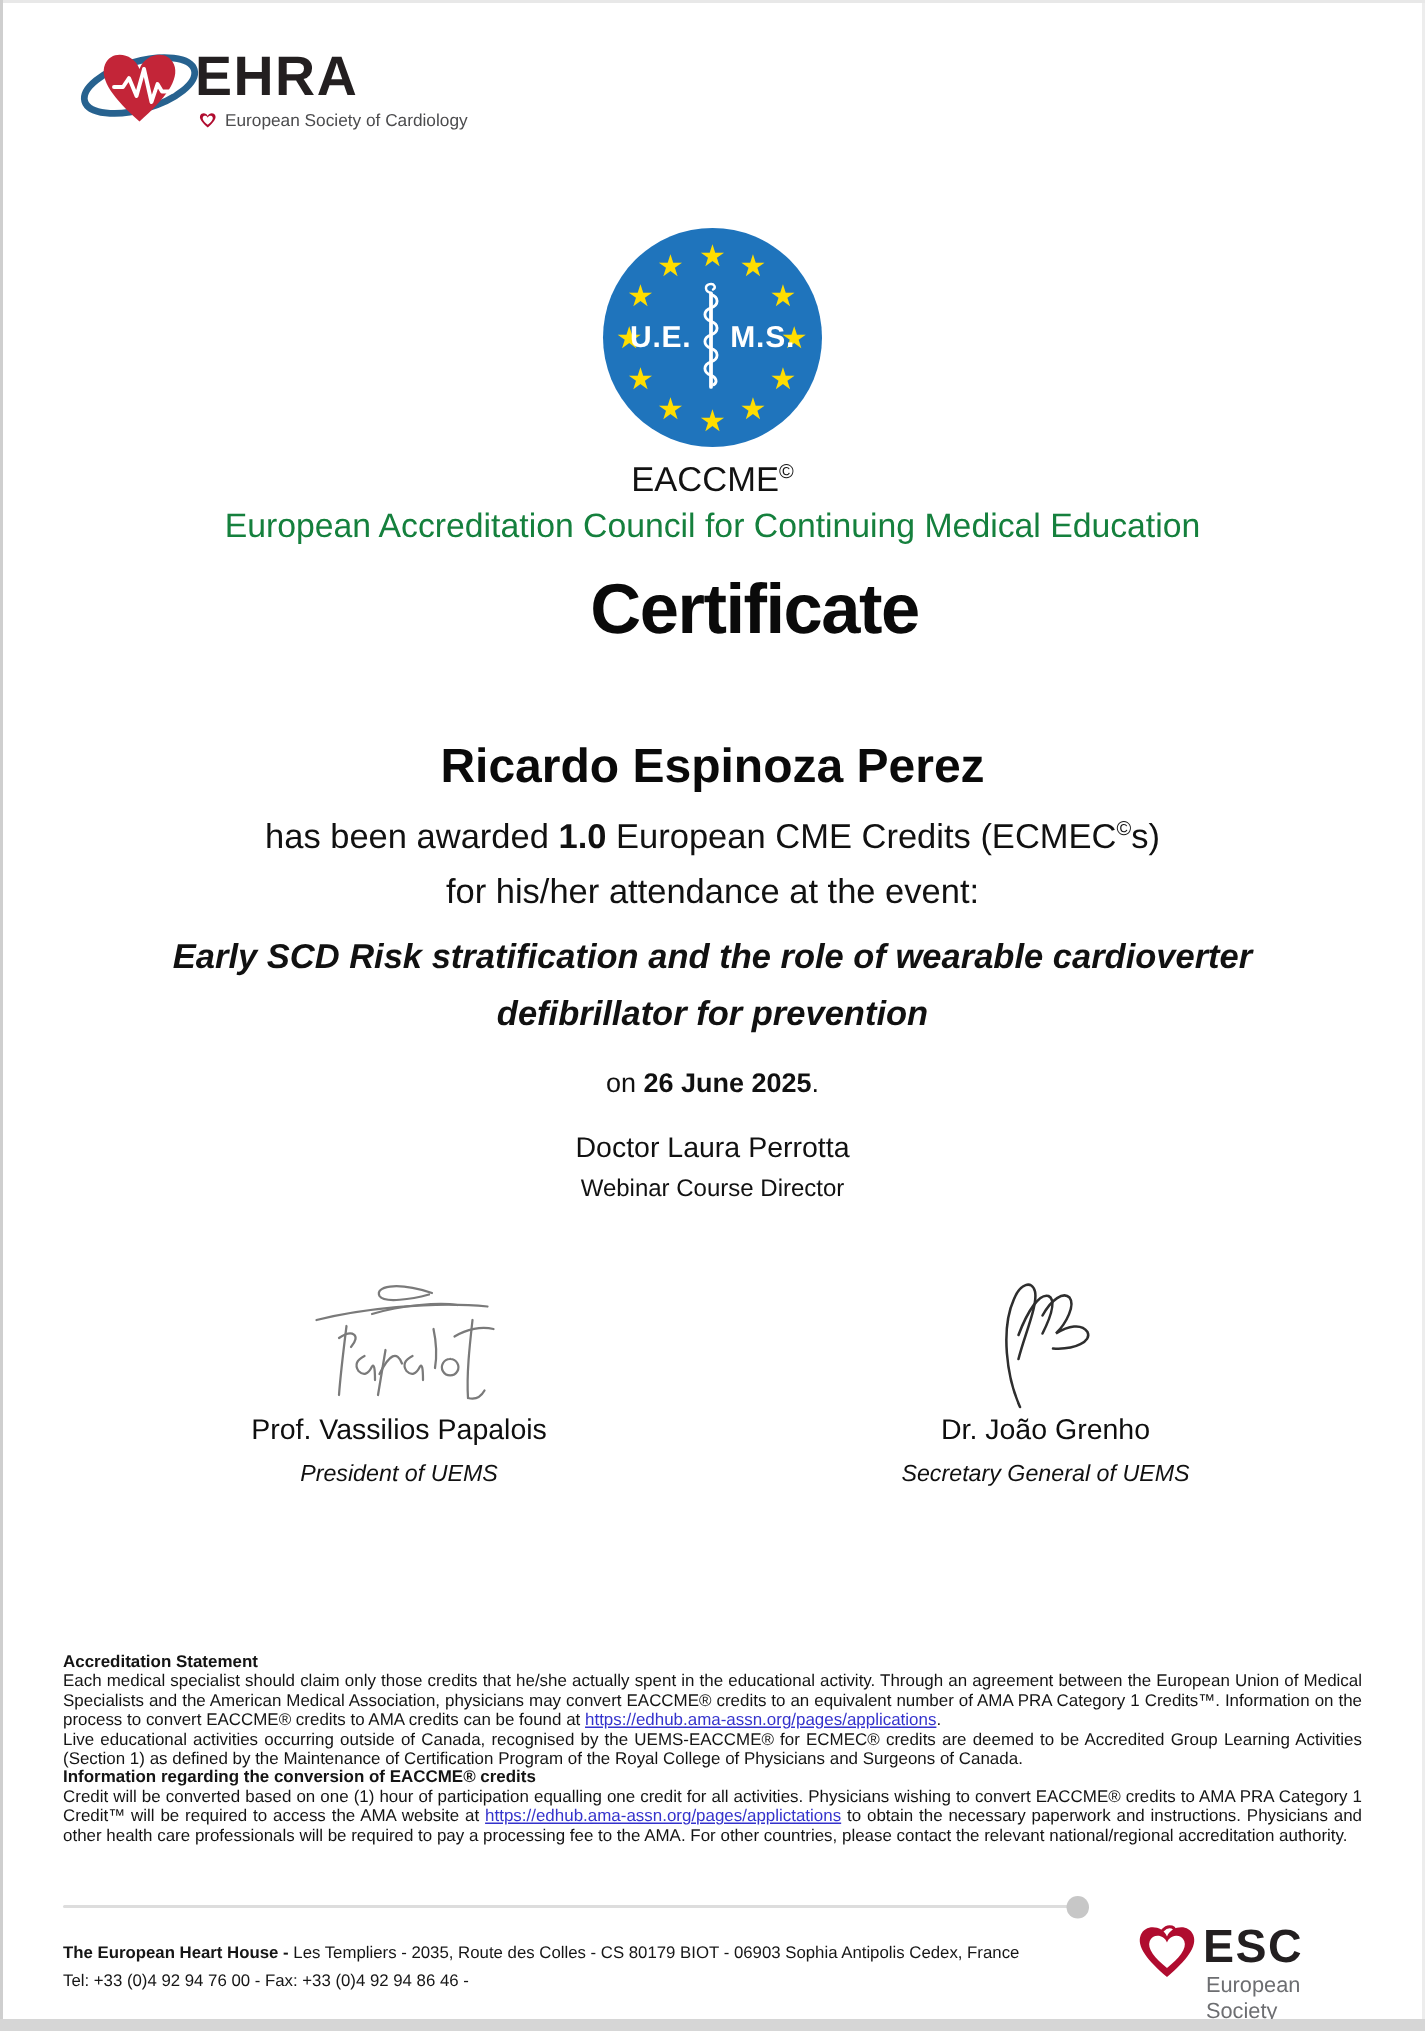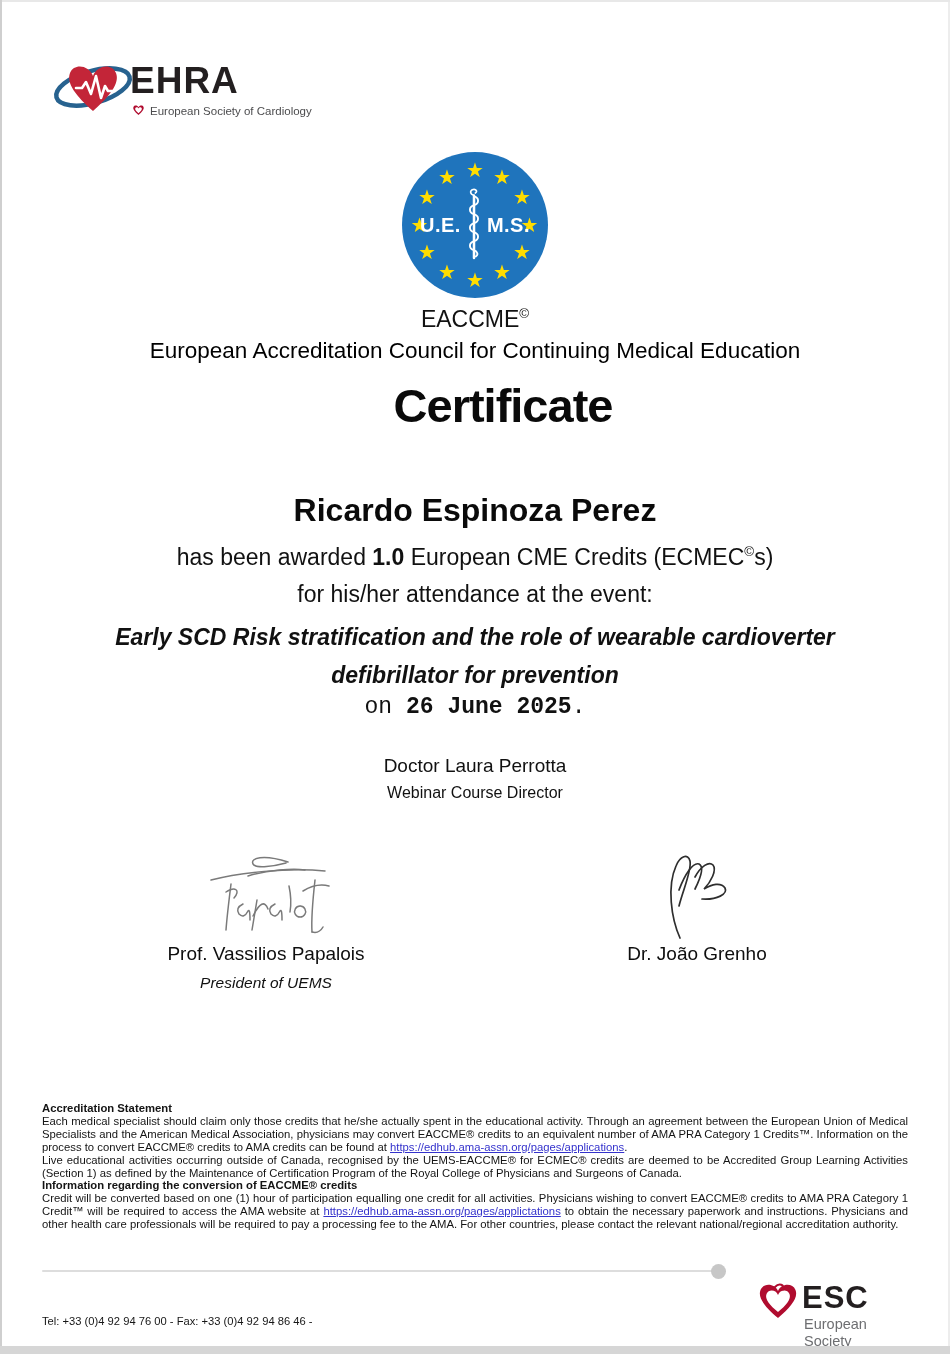--- a/index.html
+++ b/index.html
@@ -9,43 +9,43 @@
     margin:0 auto;
     background:#fff;
     font-family:"Liberation Sans",sans-serif;
     color:#111;
     overflow:hidden;
     box-shadow: inset 2px 0 0 #cfcfcf, inset 0 2px 0 #e8e8e8, inset -2px 0 0 #ededed;
   }
   .bottom-strip{position:absolute;left:0;right:0;bottom:0;height:8px;background:#d6d6d6;}
 
   
-  .ehra{position:absolute;left:52px;top:52px;width:300px;height:72px;}
+  .ehra{position:absolute;left:52px;top:22px;width:300px;height:72px;}
   .ehra-mark{position:absolute;left:0;top:2px;}
   .ehra-name{position:absolute;left:78px;top:8px;font-size:37px;font-weight:bold;color:#231f20;letter-spacing:1px;}
   .ehra-sub{position:absolute;left:80px;top:52px;font-size:11.5px;color:#4c4c4e;display:flex;align-items:center;gap:5px;}
 
   
   .uems{position:absolute;left:402px;top:152px;width:146px;height:146px;}
   .uems-circle{position:absolute;inset:0;border-radius:50%;background:#1f74bc;}
   .uems-star{position:absolute;font-family:"DejaVu Sans",sans-serif;font-size:20px;color:#ffdd00;transform:translate(-50%,-50%);line-height:1;}
   .uems-center{position:absolute;left:0;top:0;width:146px;height:146px;display:flex;align-items:center;justify-content:center;gap:4px;}
   .uems-txt{color:#fff;font-weight:bold;font-size:20px;letter-spacing:0.5px;}
 
   
   .center-line{position:absolute;left:0;width:950px;text-align:center;}
   .eaccme-line{top:306px;font-size:23px;color:#121212;}
-  .council-line{top:338px;font-size:22.5px;color:#000000;}
+  .council-line{top:338px;font-size:22.5px;color:#15803d;}
   .cert-title{top:378px;font-size:47px;font-weight:bold;letter-spacing:-1px;color:#0a0a0a;padding-left:28px;}
   .recipient{top:492px;font-size:32px;font-weight:bold;color:#0a0a0a;}
   .award-line{top:544px;font-size:23px;}
   .attendance-line{top:581px;font-size:23px;}
   .event-title{top:618px;font-size:23px;font-weight:bold;line-height:38px;font-style:italic;}
   .event-title .inner{display:inline-block;max-width:850px;}
-  .date-line{top:694px;font-size:23px;font-family:Liberation Mono, monospace;}
+  .date-line{top:712px;font-size:18px;}
   .director-name{top:755px;font-size:19px;}
   .director-role{top:784px;font-size:16px;}
   sup.cmark{font-size:58%;vertical-align:super;line-height:0;}
   .b{font-weight:bold;}
 
   
   .sig{position:absolute;}
   .sig-left{left:193px;top:850px;}
   .sig-right{left:648px;top:848px;}
   .signer{position:absolute;width:340px;text-align:center;}
@@ -153,20 +153,21 @@
       <path d="M47 29 C 53 18, 61 13, 65 17 C 69 22, 63 34, 56 41 C 64 36, 73 34, 77 40 C 80 46, 69 52, 54 51"></path>
     </g>
   </svg>
 
   <div class="signer signer-left">
     <div class="signer-name">Prof. Vassilios Papalois</div>
     <div class="signer-role">President of UEMS</div>
   </div>
   <div class="signer signer-right">
     <div class="signer-name">Dr. João Grenho</div>
+    <div class="signer-role">Secretary General of UEMS</div>
   </div>
 
   <div class="accreditation">
     <p class="hd">Accreditation Statement</p>
     <p><span>Each medical specialist should claim only those credits that he/she actually spent in the educational activity. Through an agreement between the European Union of Medical Specialists and the American Medical Association, physicians may convert EACCME® credits to an equivalent number of AMA PRA Category 1 Credits™. Information on the process to convert EACCME® credits to AMA credits can be found at </span><a>https://edhub.ama-assn.org/pages/applications</a><span>.</span></p>
     <p>Live educational activities occurring outside of Canada, recognised by the UEMS-EACCME® for ECMEC® credits are deemed to be Accredited Group Learning Activities (Section 1) as defined by the Maintenance of Certification Program of the Royal College of Physicians and Surgeons of Canada.</p>
     <p class="hd">Information regarding the conversion of EACCME® credits</p>
     <p><span>Credit will be converted based on one (1) hour of participation equalling one credit for all activities. Physicians wishing to convert EACCME® credits to AMA PRA Category 1 Credit™ will be required to access the AMA website at </span><a>https://edhub.ama-assn.org/pages/applictations</a><span> to obtain the necessary paperwork and instructions. Physicians and other health care professionals will be required to pay a processing fee to the AMA. For other countries, please contact the relevant national/regional accreditation authority.</span></p>
   </div>
 
@@ -179,16 +180,17 @@
       <path d="M22 15 C 20 9.5, 12.5 9, 10.5 14 C 8.5 19, 14 25.5, 22 32 C 30 25.5, 35.5 19, 33.5 14 C 31.5 9, 24 9.5, 22 15 Z" fill="#fff"></path>
       <path d="M19 7 C 23 2.5, 29 4.5, 27 9.5" fill="none" stroke="#b00c2f" stroke-width="2" stroke-linecap="round"></path>
     </svg>
     <div class="esc-abbr">ESC</div>
     <div class="esc-sub">
       <div>European Society</div>
       <div>of Cardiology</div>
     </div>
   </div>
 
+  <div class="footer-address"><span class="b">The European Heart House - </span><span>Les Templiers - 2035, Route des Colles - CS 80179 BIOT - 06903 Sophia Antipolis Cedex, France</span></div>
   <div class="footer-contact">Tel: +33 (0)4 92 94 76 00 - Fax: +33 (0)4 92 94 86 46 -</div>
 
   <div class="bottom-strip"></div>
 </div>
 
 </body></html>

